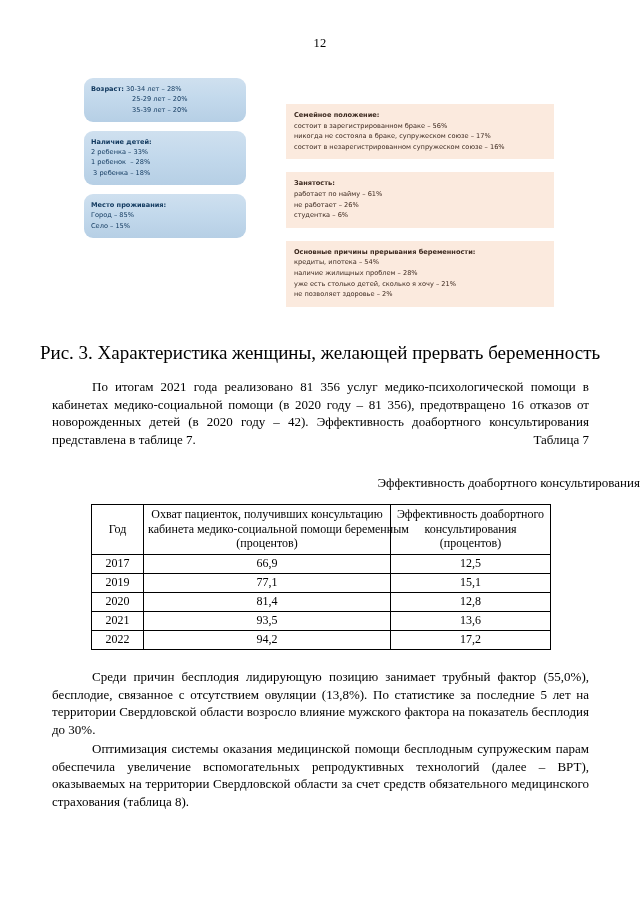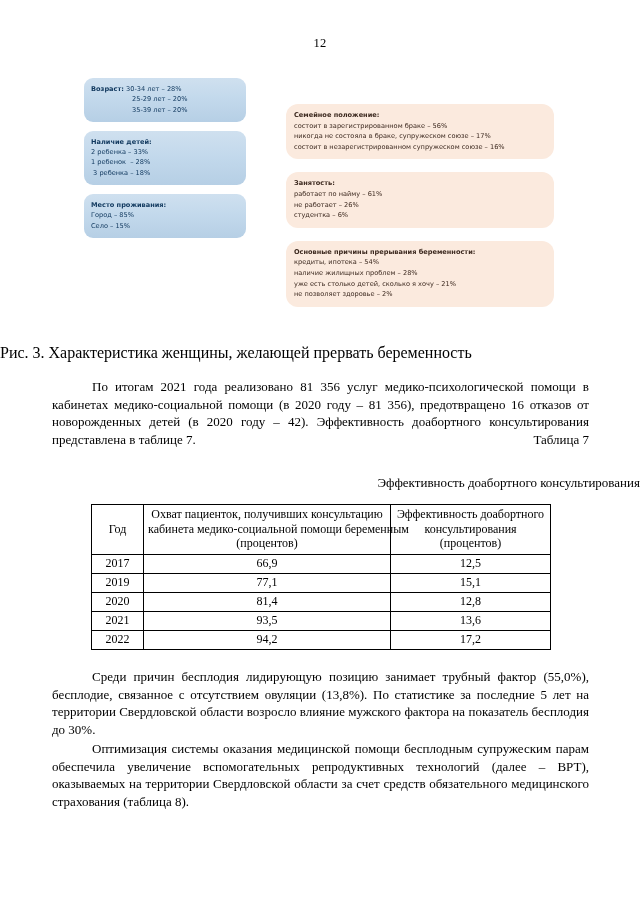--- a/index.html
+++ b/index.html
@@ -60,21 +60,21 @@
     border-radius: 9px;
     padding: 6px 7px 7px 7px;
     margin-bottom: 9px;
     color: #10385e;
     font-size: 6.6px;
     line-height: 10.3px;
     box-sizing: border-box;
   }
   .peach-box {
     background: #fbeade;
-    border-radius: 12px;
+    border-radius: 0;
     padding: 6px 8px 7px 8px;
     margin-bottom: 13px;
     color: #3d2a20;
     font-size: 6.6px;
     line-height: 10.6px;
     box-sizing: border-box;
   }
   .box-title {
     font-weight: bold;
     display: block;
@@ -84,21 +84,22 @@
   }
   .box-line { display: block; white-space: pre; }
   .indent-line { display: block; padding-left: 41px; }
 
   
   .fig-caption {
     position: absolute;
     top: 344px;
     left: 0;
     width: 640px;
-    font-size: 16px;
+    text-align: center;
+    font-size: 19px;
     line-height: 17px;
   }
   .para {
     position: absolute;
     left: 52px;
     width: 537px;
     font-size: 13px;
     line-height: 17.6px;
     text-align: justify;
     text-indent: 40px;

